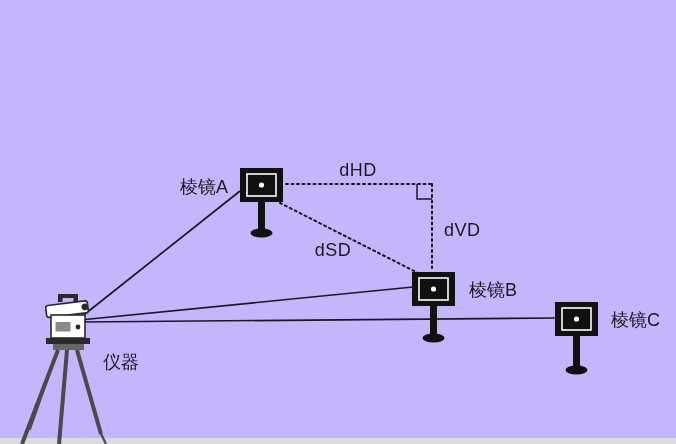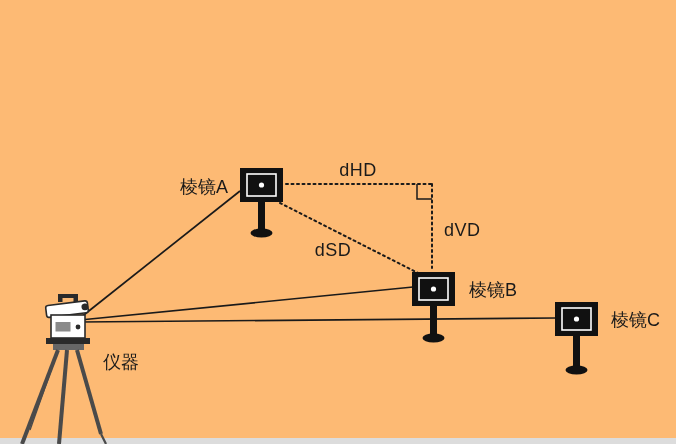--- a/index.html
+++ b/index.html
@@ -4,21 +4,21 @@
 <style>
   html, body {
     margin: 0;
     padding: 0;
     background: #ffffff;
   }
   .stage {
     position: relative;
     width: 676px;
     height: 444px;
-    background: #fdba74;
+    background: #c4b5fd;
     overflow: hidden;
     font-family: "Liberation Sans", "DejaVu Sans", sans-serif;
   }
   svg text {
     font-family: "Liberation Sans", "DejaVu Sans", sans-serif;
     fill: #1a1a1a;
   }
   .cjk-label { font-size: 18px; }
   .dim-label { font-size: 18px; letter-spacing: 0.5px; }
 </style>

